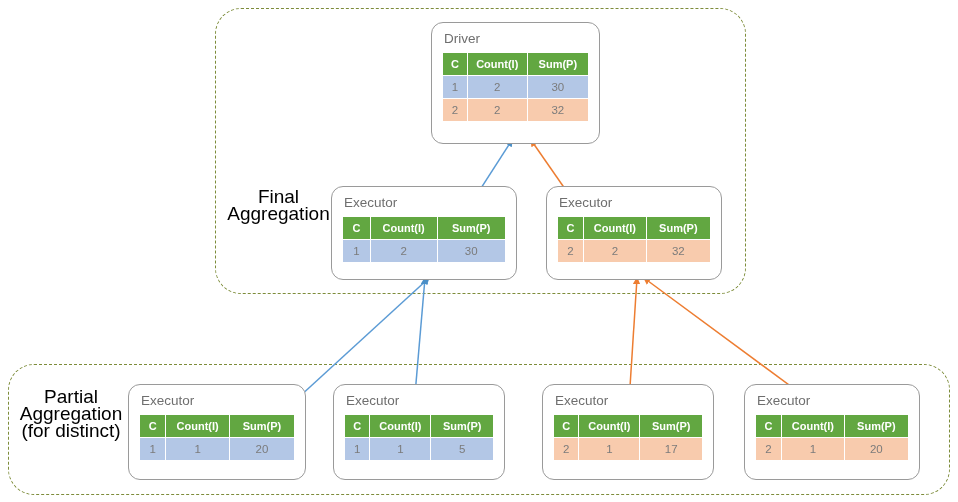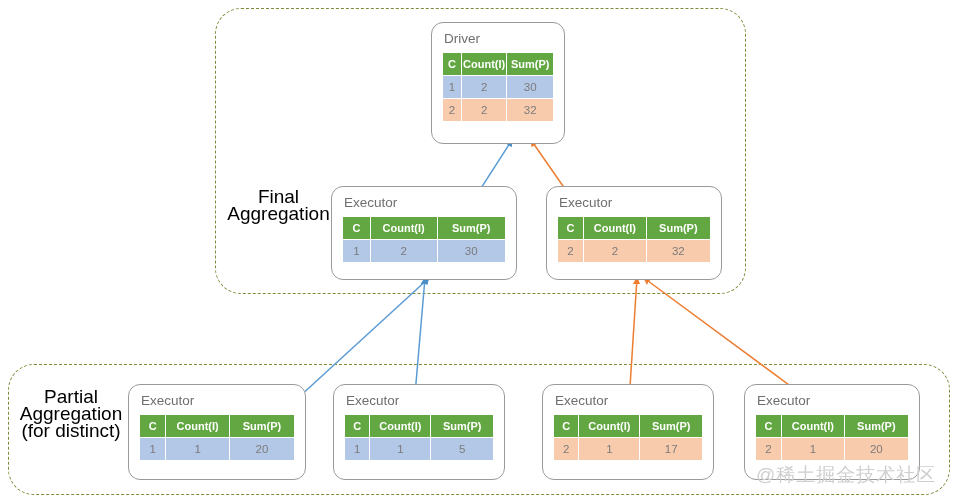--- a/index.html
+++ b/index.html
@@ -78,21 +78,21 @@
     color: #7b7b7b;
     font-weight: normal;
   }
   tr.row-blue td { background: #b3c7e6; }
   tr.row-orange td { background: #f8cbad; }
   col.c-c { width: 17%; }
   col.c-count { width: 41%; }
   col.c-sum { width: 42%; }
 
   
-  #card-driver { left: 431px; top: 22px; width: 134px; height: 122px; }
+  #card-driver { left: 431px; top: 22px; width: 169px; height: 122px; }
   #card-exec-final-1 { left: 331px; top: 186px; width: 186px; height: 94px; }
   #card-exec-final-2 { left: 546px; top: 186px; width: 176px; height: 94px; }
   #card-exec-part-1 { left: 128px; top: 384px; width: 178px; height: 96px; }
   #card-exec-part-2 { left: 333px; top: 384px; width: 172px; height: 96px; }
   #card-exec-part-3 { left: 542px; top: 384px; width: 172px; height: 96px; }
   #card-exec-part-4 { left: 744px; top: 384px; width: 176px; height: 96px; }
 
   #arrow-layer {
     position: absolute;
     left: 0; top: 0;
@@ -316,15 +316,14 @@
       <tbody>
         <tr class="row-orange">
           <td>2</td>
           <td>1</td>
           <td>20</td>
         </tr>
       </tbody>
     </table>
   </div>
 
-  <div class="watermark">@稀土掘金技术社区</div>
 
 </div>
 
 </body></html>

